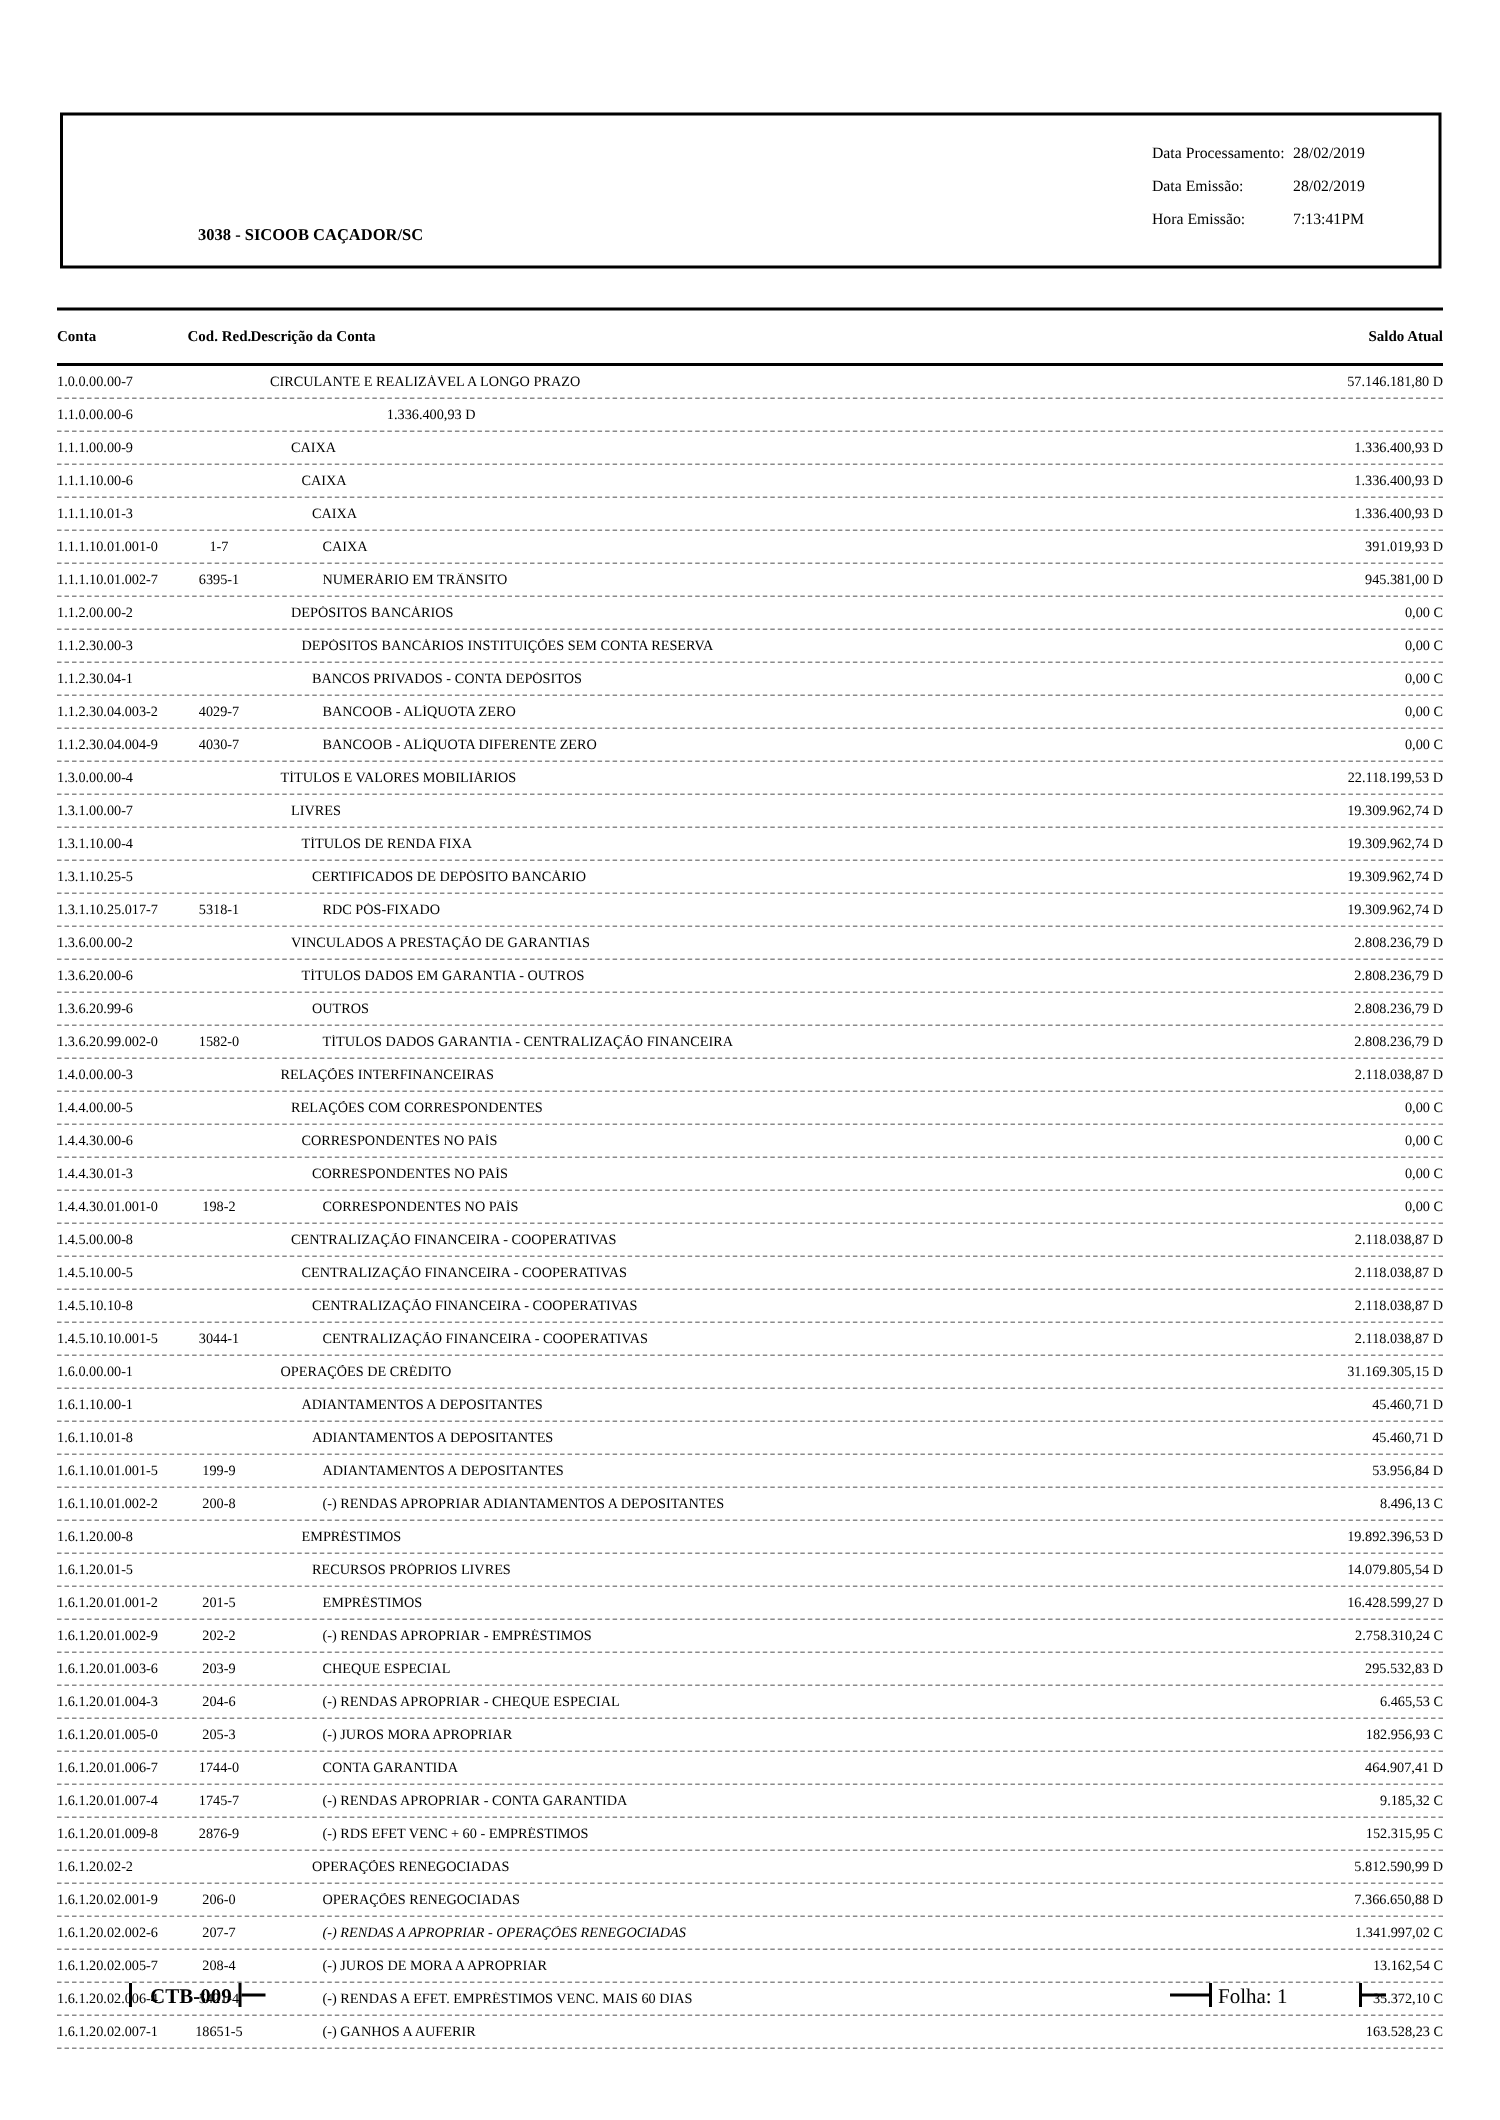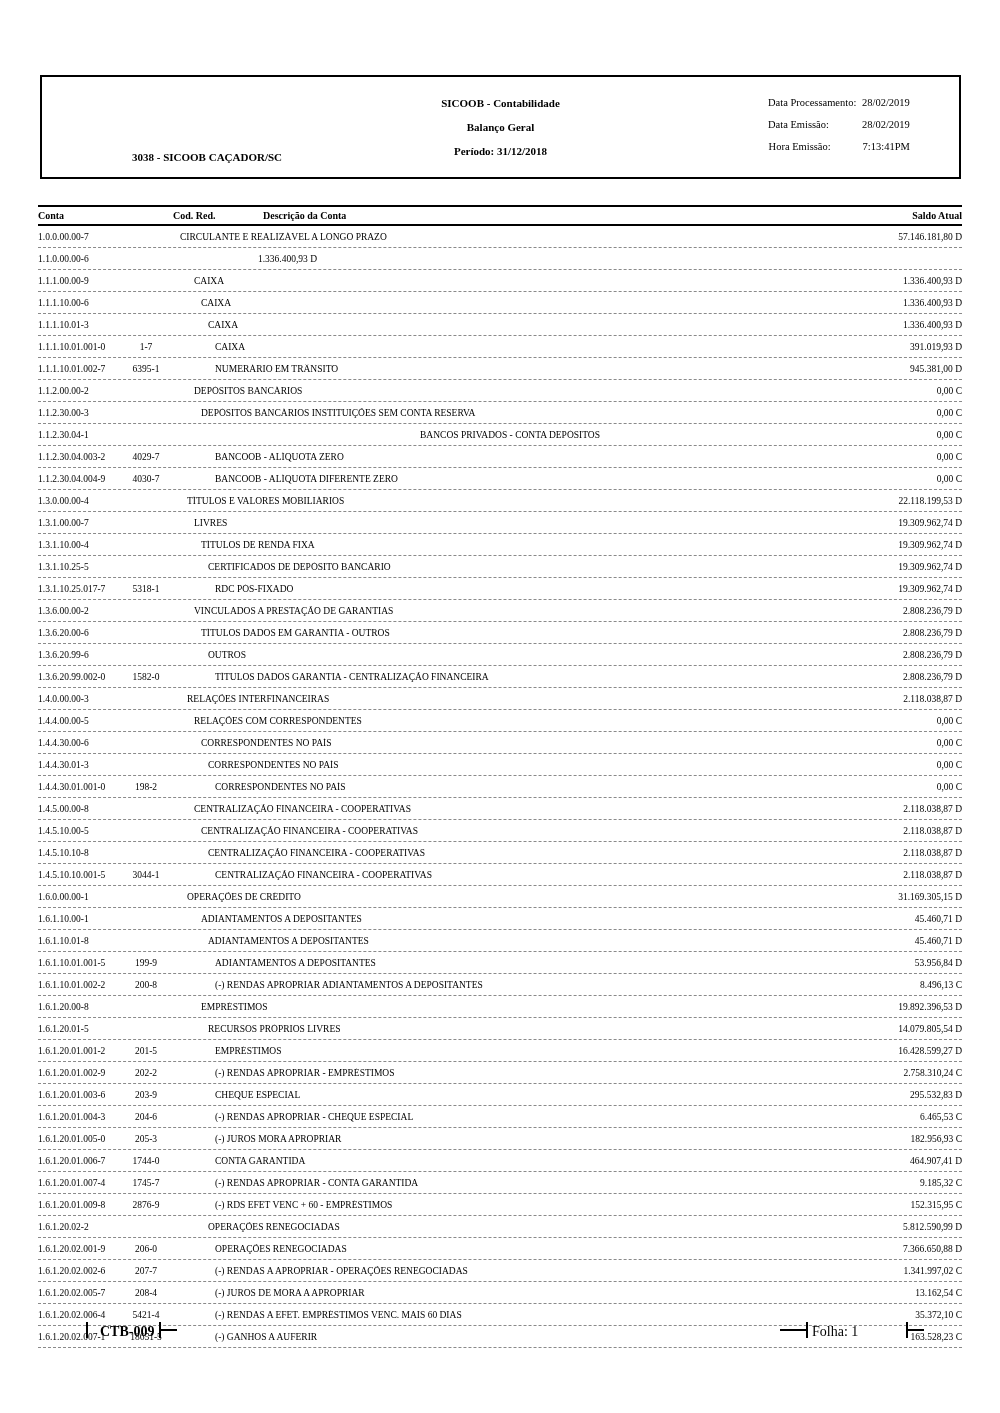--- a/index.html
+++ b/index.html
@@ -12,54 +12,49 @@
 
   
   .header-box {
     position: absolute; left: 40px; top: 75px; width: 921px; height: 104px;
     border: 2px solid #000; font-size: 11px;
   }
   .hdr-center { position: absolute; left: 0; right: 0; top: 20px; text-align: center; }
   .hdr-center > div { margin-bottom: 12px; }
   .hdr-branch { position: absolute; left: 90px; top: 74px; text-align: right; }
   .hdr-meta { position: absolute; left: 726px; top: 20px; font-size: 10.5px; }
-  .hdr-kv { display: flex; margin-bottom: 11px; justify-content: flex-end; }
+  .hdr-kv { display: flex; margin-bottom: 11px; }
   .hdr-kv .k { width: 94px; }
 
   
   .report-table { position: absolute; left: 38px; top: 205px; width: 924px; font-size: 9.5px; }
   .thead {
-    display: flex; align-items: center; height: 21px;
+    display: flex; align-items: center; height: 39px;
     border-top: 2px solid #000; border-bottom: 2px solid #000;
-    font-weight: bold; font-size: 10px; gap: 48px;
+    font-weight: bold; font-size: 10px;
   }
   .trow { display: flex; align-items: center; height: 22px; border-bottom: 1px dashed #8a8a8a; }
   .col-conta { width: 87px; flex: none; white-space: nowrap; }
   .col-cod { width: 42px; flex: none; text-align: center; white-space: nowrap; }
   .col-desc { flex: 1; min-width: 0; white-space: nowrap; overflow: hidden; }
   .col-saldo { width: 150px; flex: none; text-align: right; white-space: nowrap; }
 
   
   .footer { position: absolute; left: 38px; top: 1320px; width: 924px; height: 22px; font-size: 14px; }
   .vbar { position: absolute; top: 2px; width: 2px; height: 16px; background: #000; }
   .hline { position: absolute; top: 9px; height: 2px; background: #000; }
   .f-doc { position: absolute; top: 4px; font-weight: bold; }
   .f-page { position: absolute; top: 4px; }
 </style>
 </head>
 <body>
 
 <div class="page">
 
   <div class="header-box">
-    <div class="hdr-center">
-      <div class="b">SICOOB - Contabilidade</div>
-      <div class="b">Balanço Geral</div>
-      <div class="b">Período: 31/12/2018</div>
-    </div>
     <div class="hdr-branch b">3038 - SICOOB CAÇADOR/SC</div>
     <div class="hdr-meta">
       <div class="hdr-kv">
         <span class="k">Data Processamento:</span>
         <span class="v">28/02/2019</span>
       </div>
       <div class="hdr-kv">
         <span class="k">Data Emissão:</span>
         <span class="v">28/02/2019</span>
       </div>
@@ -136,21 +131,21 @@
   <div class="trow">
     <span class="col-conta">1.1.2.30.00-3</span>
     <span class="col-cod"></span>
     <span class="col-desc" style="padding-left: 34px;">DEPÓSITOS BANCÁRIOS INSTITUIÇÕES SEM CONTA RESERVA</span>
     <span class="col-saldo">0,00&nbsp;C</span>
   </div>
 
   <div class="trow">
     <span class="col-conta">1.1.2.30.04-1</span>
     <span class="col-cod"></span>
-    <span class="col-desc" style="padding-left: 41px; text-align: center;">BANCOS PRIVADOS - CONTA DEPÓSITOS</span>
+    <span class="col-desc" style="padding-left: 41px;">BANCOS PRIVADOS - CONTA DEPÓSITOS</span>
     <span class="col-saldo">0,00&nbsp;C</span>
   </div>
 
   <div class="trow">
     <span class="col-conta">1.1.2.30.04.003-2</span>
     <span class="col-cod">4029-7</span>
     <span class="col-desc" style="padding-left: 48px;">BANCOOB - ALÍQUOTA ZERO</span>
     <span class="col-saldo">0,00&nbsp;C</span>
   </div>
 
@@ -403,21 +398,21 @@
   <div class="trow">
     <span class="col-conta">1.6.1.20.02.001-9</span>
     <span class="col-cod">206-0</span>
     <span class="col-desc" style="padding-left: 48px;">OPERAÇÕES RENEGOCIADAS</span>
     <span class="col-saldo">7.366.650,88&nbsp;D</span>
   </div>
 
   <div class="trow">
     <span class="col-conta">1.6.1.20.02.002-6</span>
     <span class="col-cod">207-7</span>
-    <span class="col-desc" style="padding-left: 48px;">(-) RENDAS A APROPRIAR - OPERAÇÕES RENEGOCIADAS</span>
+    <span class="col-desc" style="padding-left: 48px; font-style: italic;">(-) RENDAS A APROPRIAR - OPERAÇÕES RENEGOCIADAS</span>
     <span class="col-saldo">1.341.997,02&nbsp;C</span>
   </div>
 
   <div class="trow">
     <span class="col-conta">1.6.1.20.02.005-7</span>
     <span class="col-cod">208-4</span>
     <span class="col-desc" style="padding-left: 48px;">(-) JUROS DE MORA A APROPRIAR</span>
     <span class="col-saldo">13.162,54&nbsp;C</span>
   </div>
 

